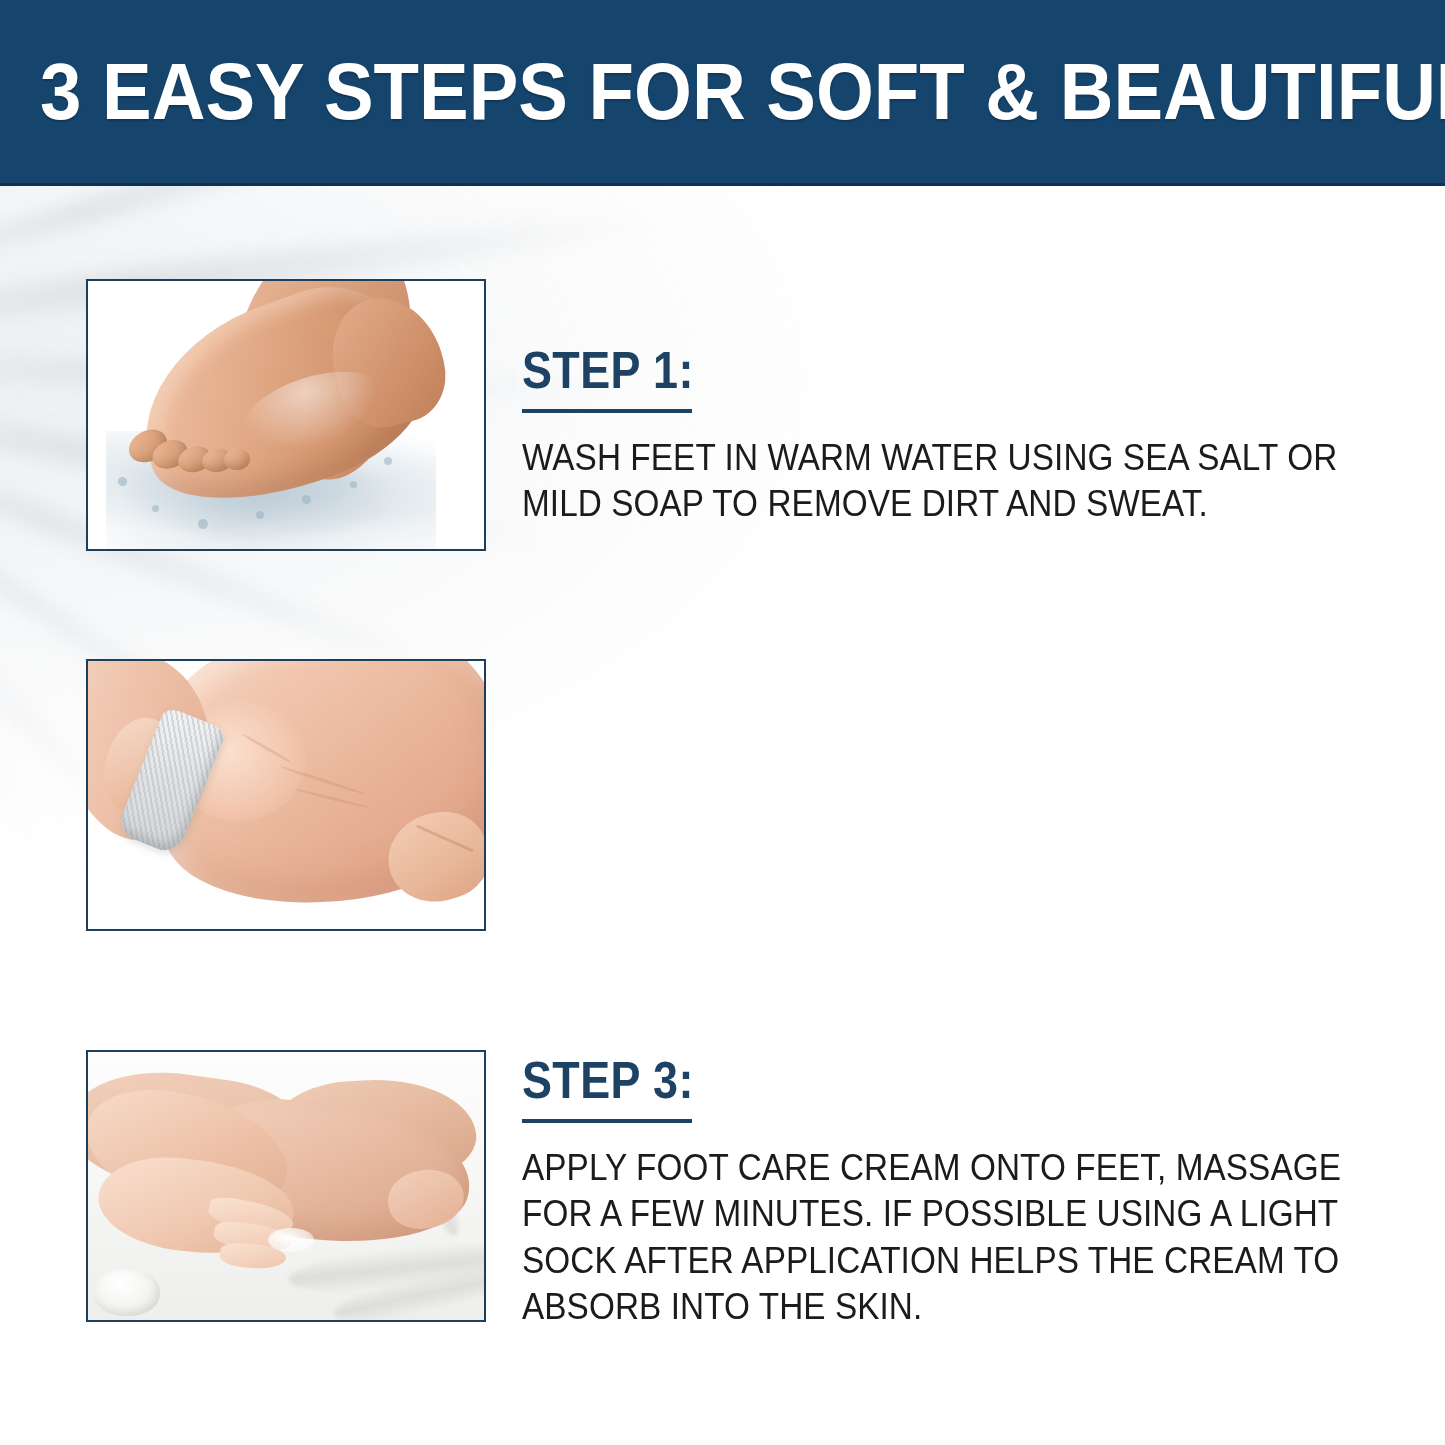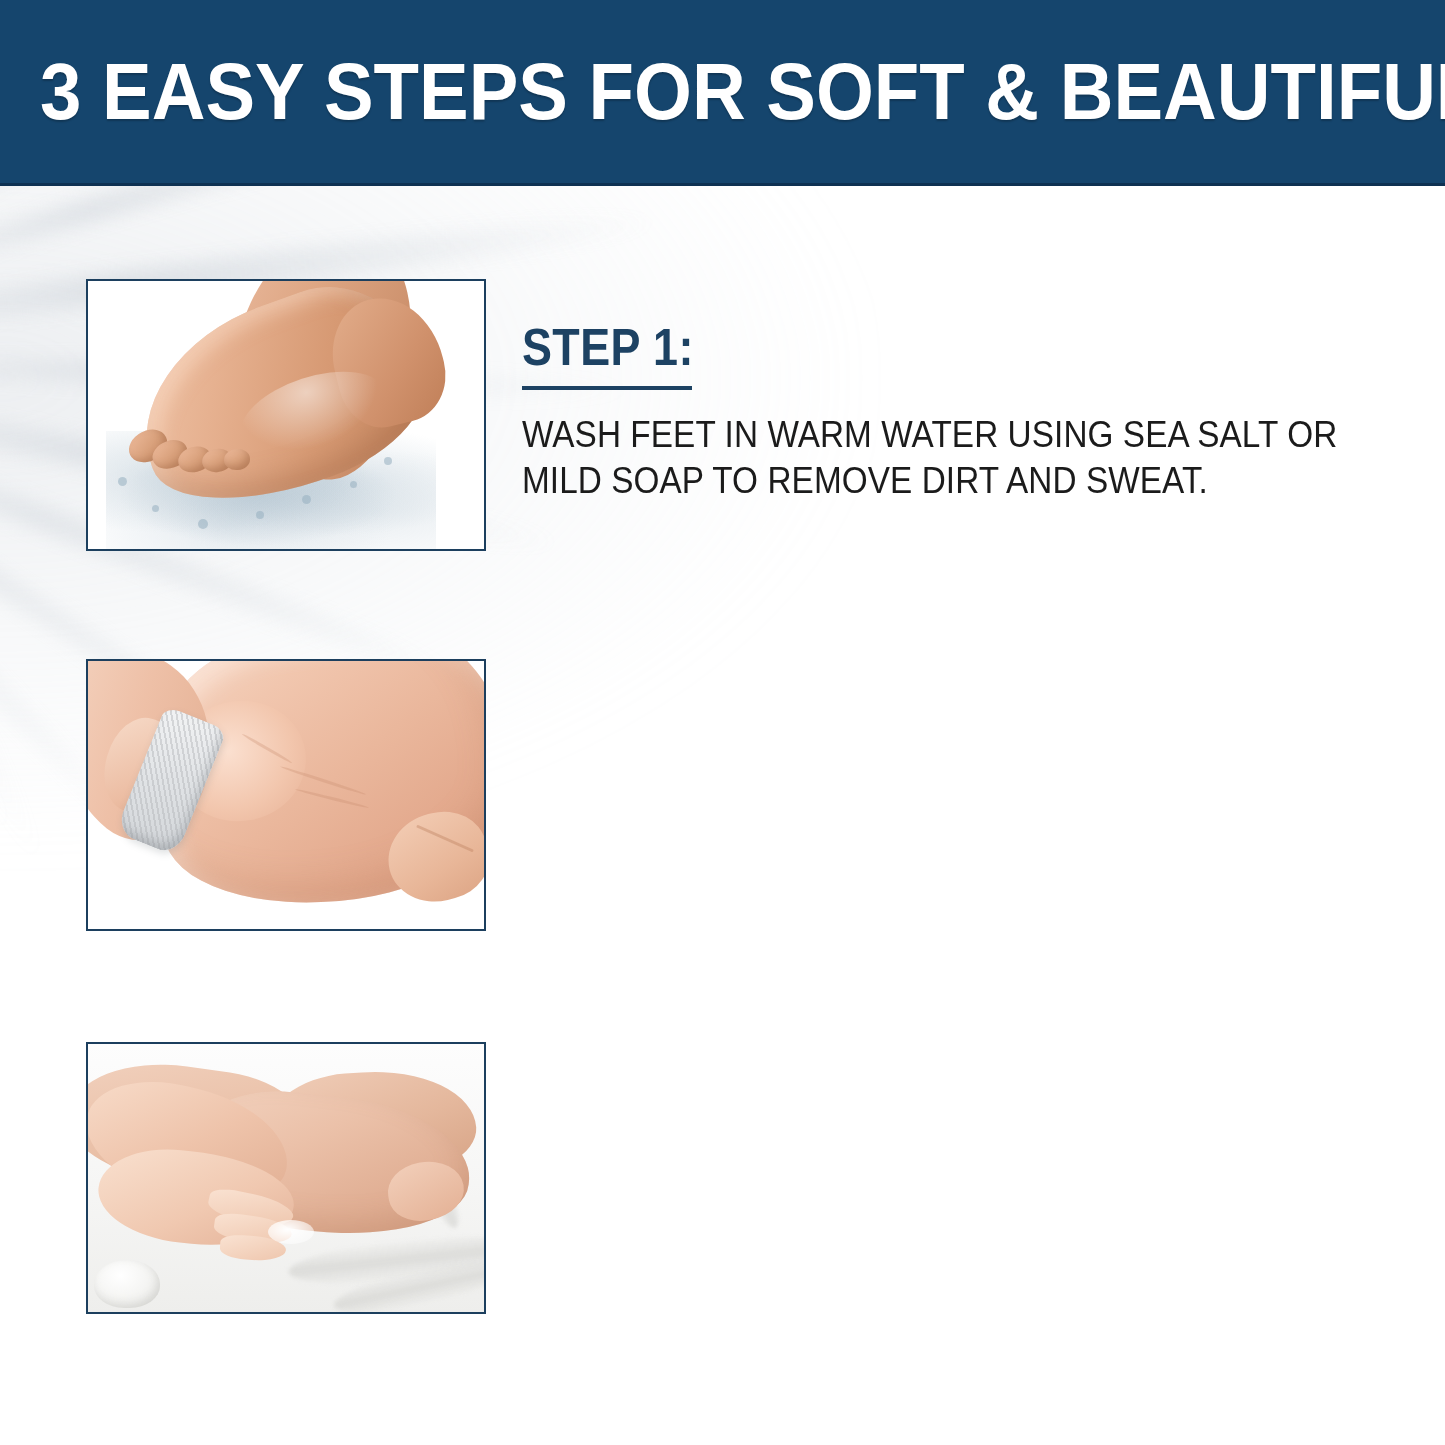--- a/index.html
+++ b/index.html
@@ -92,21 +92,21 @@
     left: 0;
     top: 186px;
     width: 1445px;
     z-index: 3;
   }
   .step-row {
     position: absolute;
     left: 0;
     width: 1409px;
     display: flex;
-    align-items: flex-start;
+    align-items: center;
   }
   .step-row.r1 { top: 93px; }
   .step-row.r2 { top: 473px; }
   .step-row.r3 { top: 856px; }
 
   .photo-frame {
     position: relative;
     flex: 0 0 auto;
     margin-left: 86px;
     width: 400px;
@@ -476,16 +476,21 @@
           <div class="p3-toes"></div>
           <div class="p3-hand-upper"></div>
           <div class="p3-hand-lower"></div>
           <div class="p3-finger g1"></div>
           <div class="p3-finger g2"></div>
           <div class="p3-finger g3"></div>
           <div class="p3-cream"></div>
           <div class="p3-jar"></div>
         </div>
       </div>
+      <div class="step-text">
+        <div class="step-title">STEP 3:</div>
+        <div class="title-rule"></div>
+        <div class="step-body">APPLY FOOT CARE CREAM ONTO FEET, MASSAGE FOR A FEW MINUTES. IF POSSIBLE USING A LIGHT SOCK AFTER APPLICATION HELPS THE CREAM TO ABSORB INTO THE SKIN.</div>
+      </div>
     </div>
 
   </div>
 </div>
 
 </body></html>

